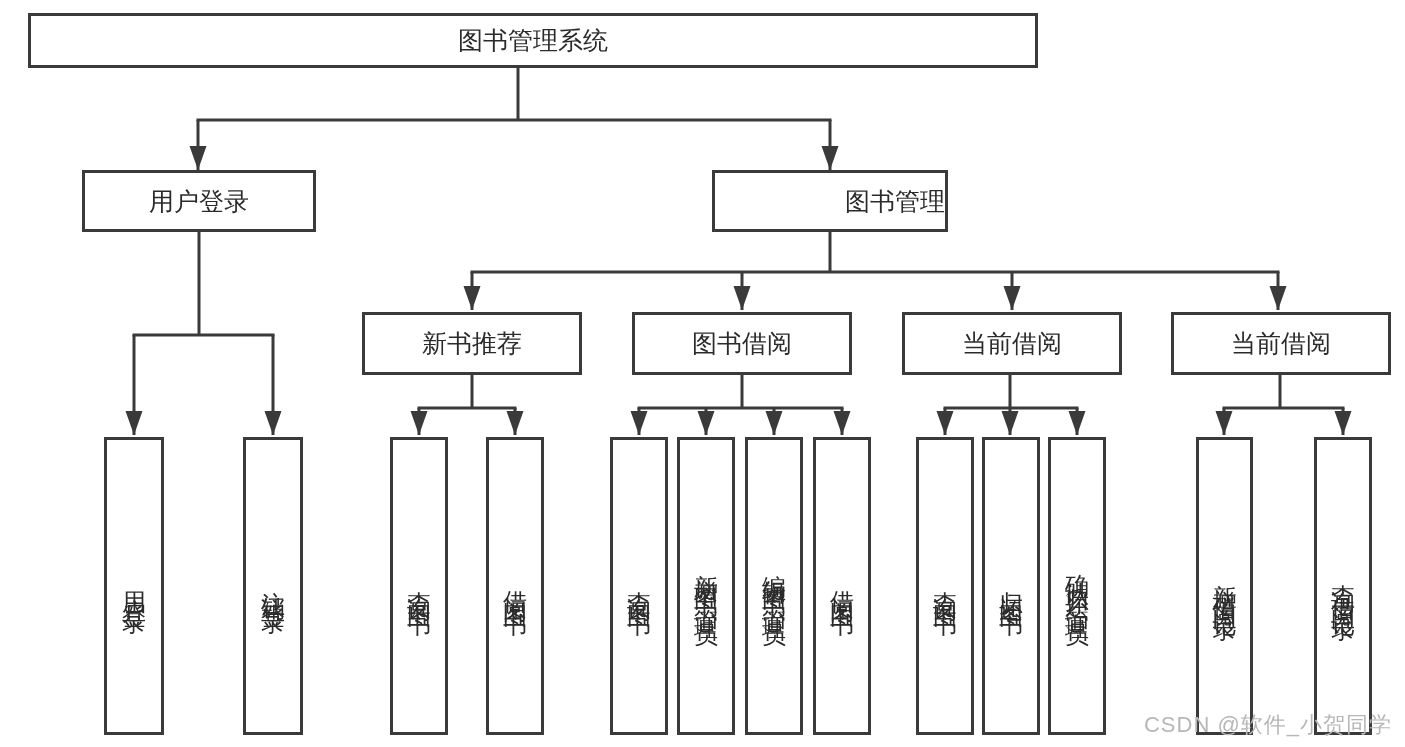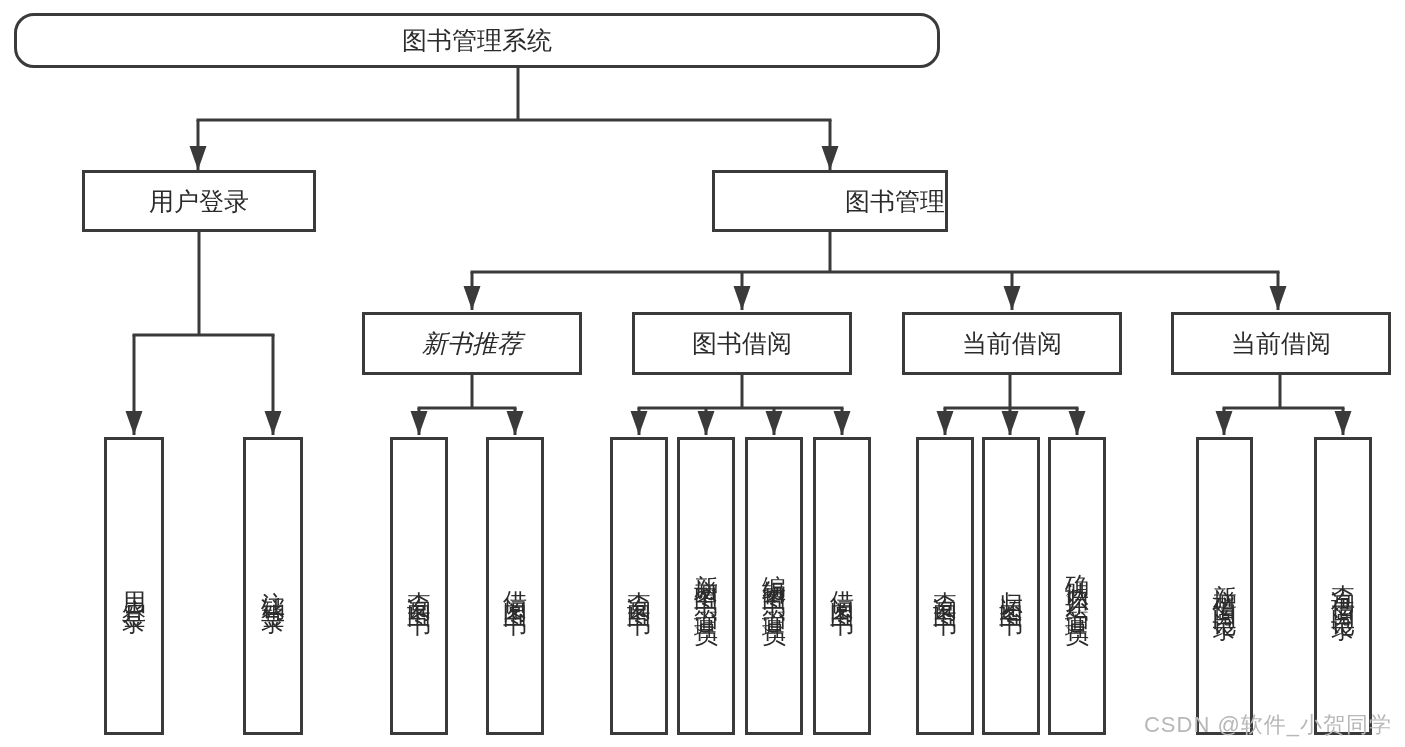--- a/index.html
+++ b/index.html
@@ -39,26 +39,26 @@
   .vbox {
     writing-mode: vertical-rl;
     text-orientation: mixed;
     font-size: 24px;
     letter-spacing: 7px;
     white-space: normal;
     top: 437px;
     height: 298px;
   }
   
-  #n-root    { left: 14px;   top: 13px;  width: 926px; height: 55px; border-radius: 20px; }
+  #n-root    { left: 28px;   top: 13px;  width: 1010px; height: 55px; }
   
   #n-login   { left: 82px;   top: 170px; width: 234px;  height: 62px; }
   #n-mgmt    { left: 712px;  top: 170px; width: 236px;  height: 62px; justify-content: flex-end; }
   
-  #n-rec     { left: 362px;  top: 312px; width: 220px;  height: 63px; font-style: italic; }
+  #n-rec     { left: 362px;  top: 312px; width: 220px;  height: 63px; }
   #n-borrow  { left: 632px;  top: 312px; width: 220px;  height: 63px; }
   #n-current { left: 902px;  top: 312px; width: 220px;  height: 63px; }
   #n-record  { left: 1171px; top: 312px; width: 220px;  height: 63px; }
   
   #lf-login      { left: 104px;  width: 60px; }
   #lf-logout     { left: 243px;  width: 60px; }
   #lf-rec-query  { left: 390px;  width: 58px; }
   #lf-rec-borrow { left: 486px;  width: 58px; }
   #lf-bb-query   { left: 610px;  width: 58px; }
   #lf-bb-add     { left: 677px;  width: 58px; }

